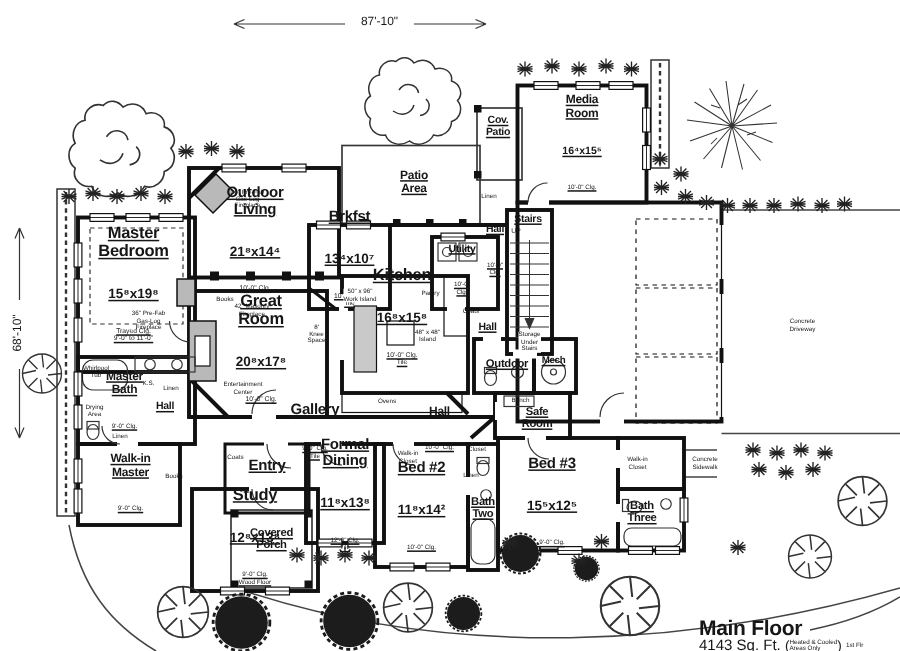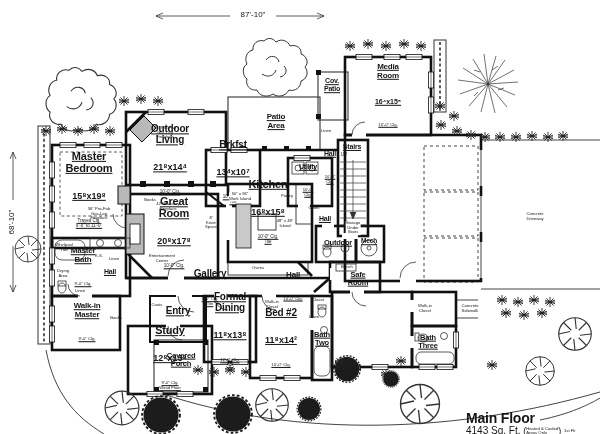--- a/index.html
+++ b/index.html
@@ -366,20 +366,25 @@
   <span class="nm fs10">Formal
 Dining</span>
   <span class="dm fs9">11⁸x13⁸</span>
   <span class="nt fs42">12'-0" Clg.
 Tile</span>
 </div>
 <div class="lbl" style="left:281px;top:338px">
   <span class="nm fs10">Bed #2</span>
   <span class="dm fs9">11⁸x14²</span>
   <span class="nt fs42">10'-0" Clg.</span>
+</div>
+<div class="lbl" style="left:368px;top:335px">
+  <span class="nm fs10">Bed #3</span>
+  <span class="dm fs9">15⁵x12⁵</span>
+  <span class="nt fs42">9'-0" Clg.</span>
 </div>
 <div class="lbl" style="left:170px;top:358px">
   <span class="nm fs11">Study</span>
   <span class="dm fs9">12⁸x13⁸</span>
   <span class="nt fs42">9'-0" Clg.
 Wood Floor</span>
 </div>
 <div class="lbl" style="left:83px;top:267px">
   <span class="nm fs8">Master
 Bath</span>

